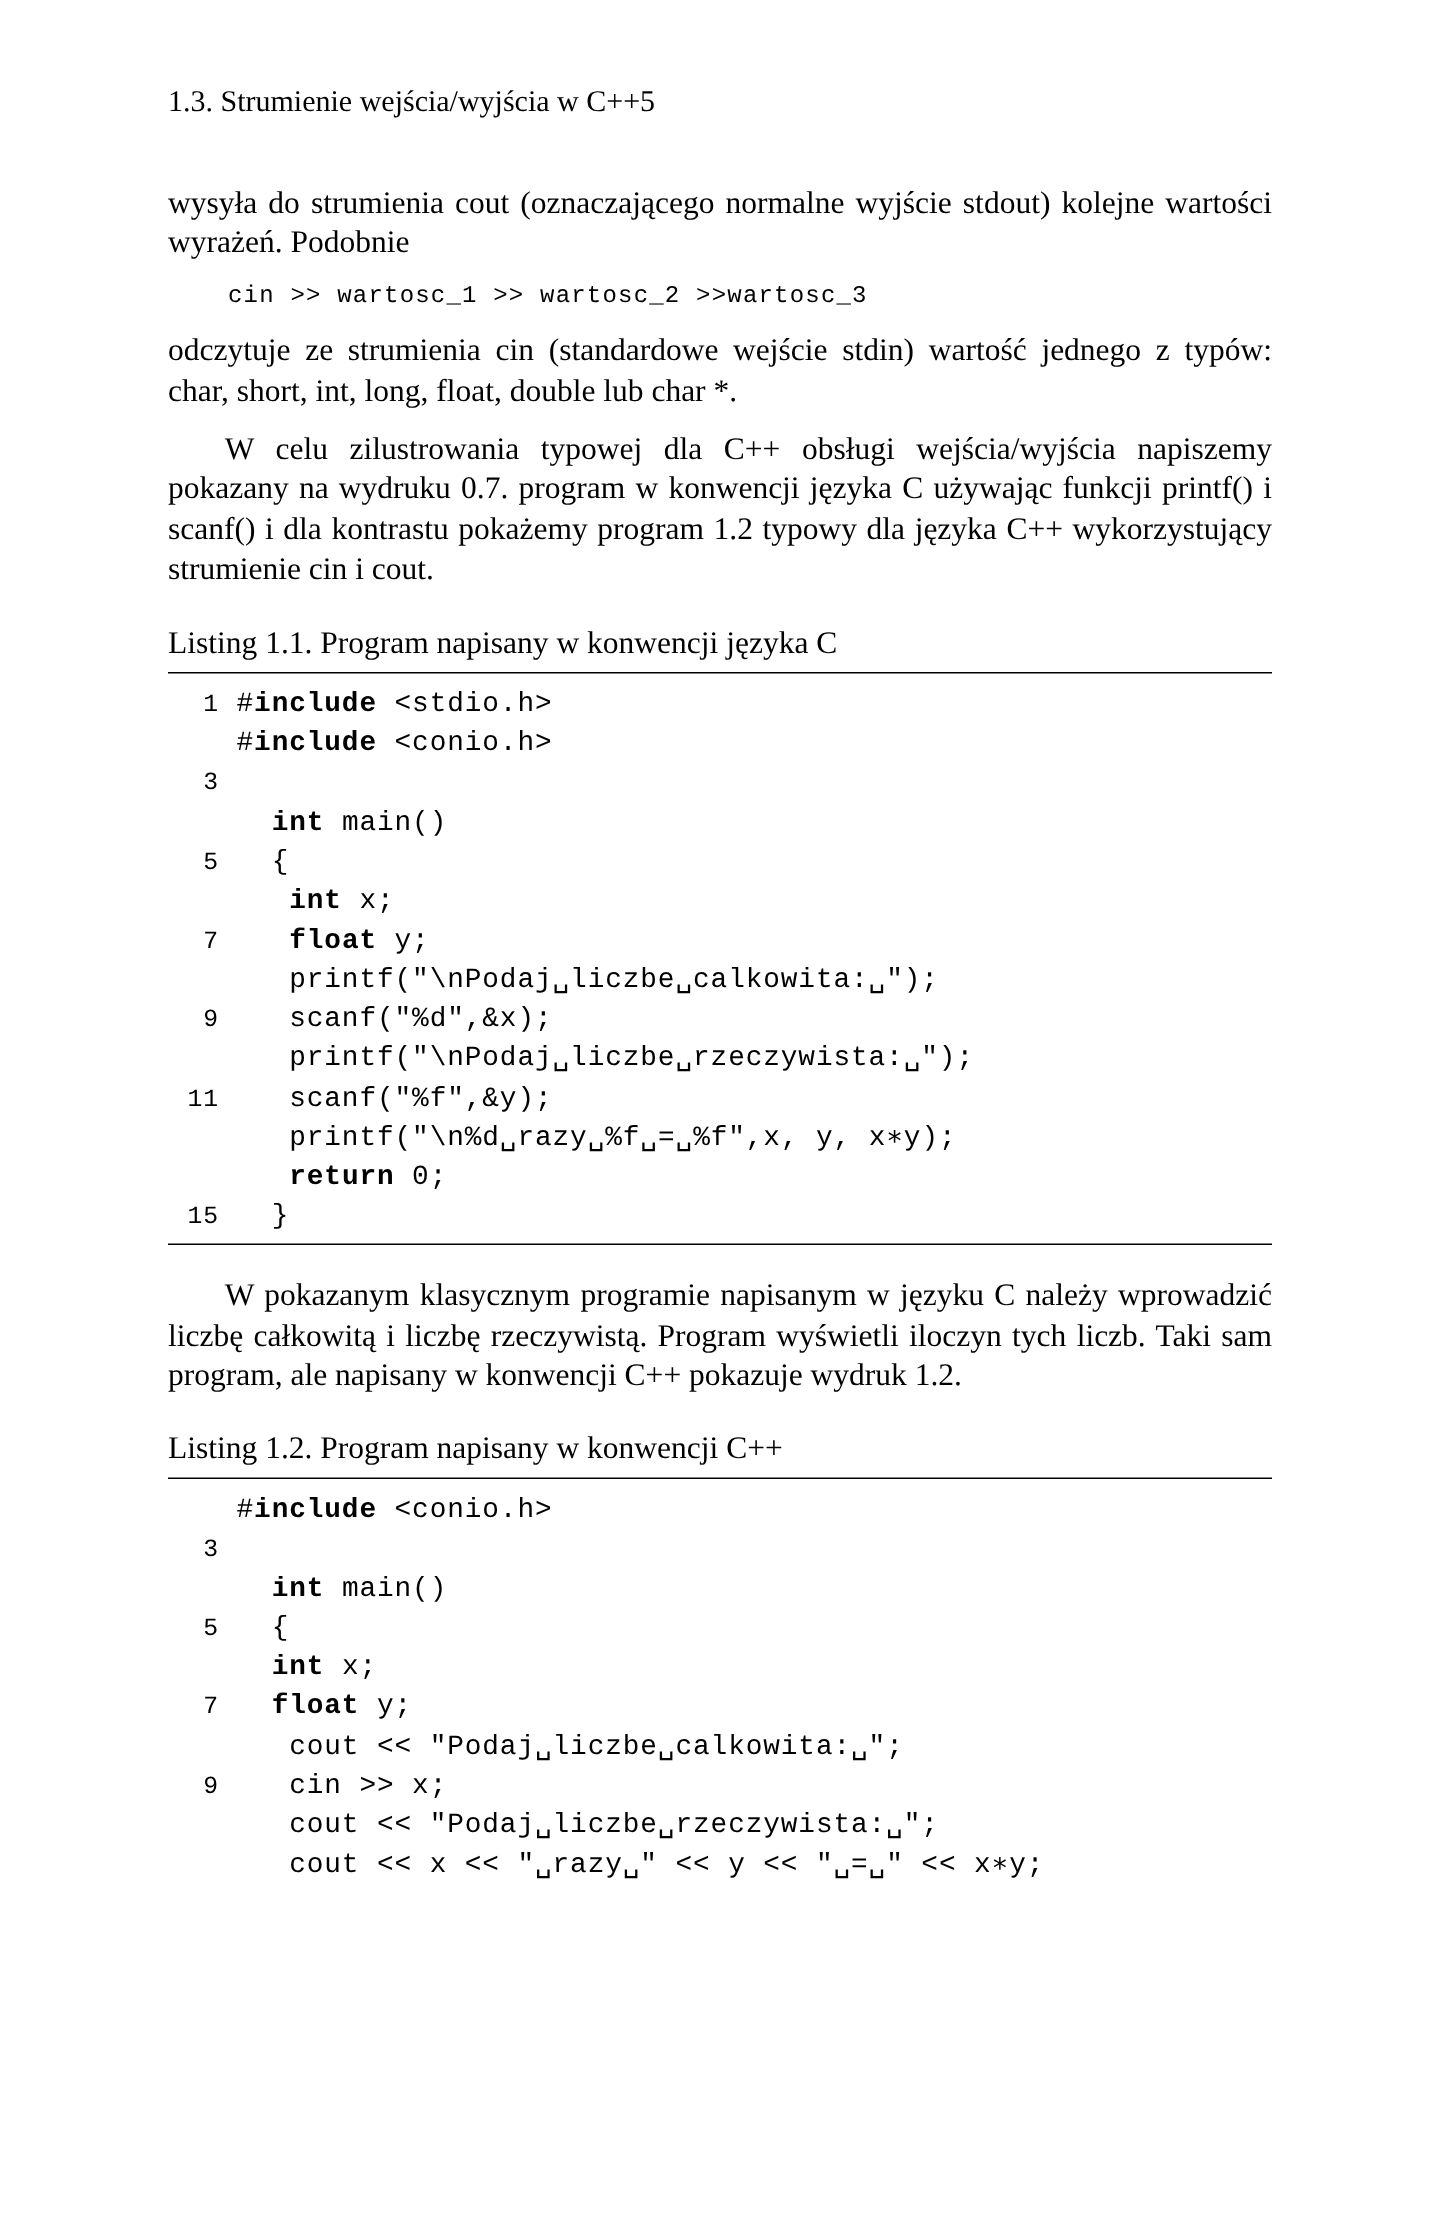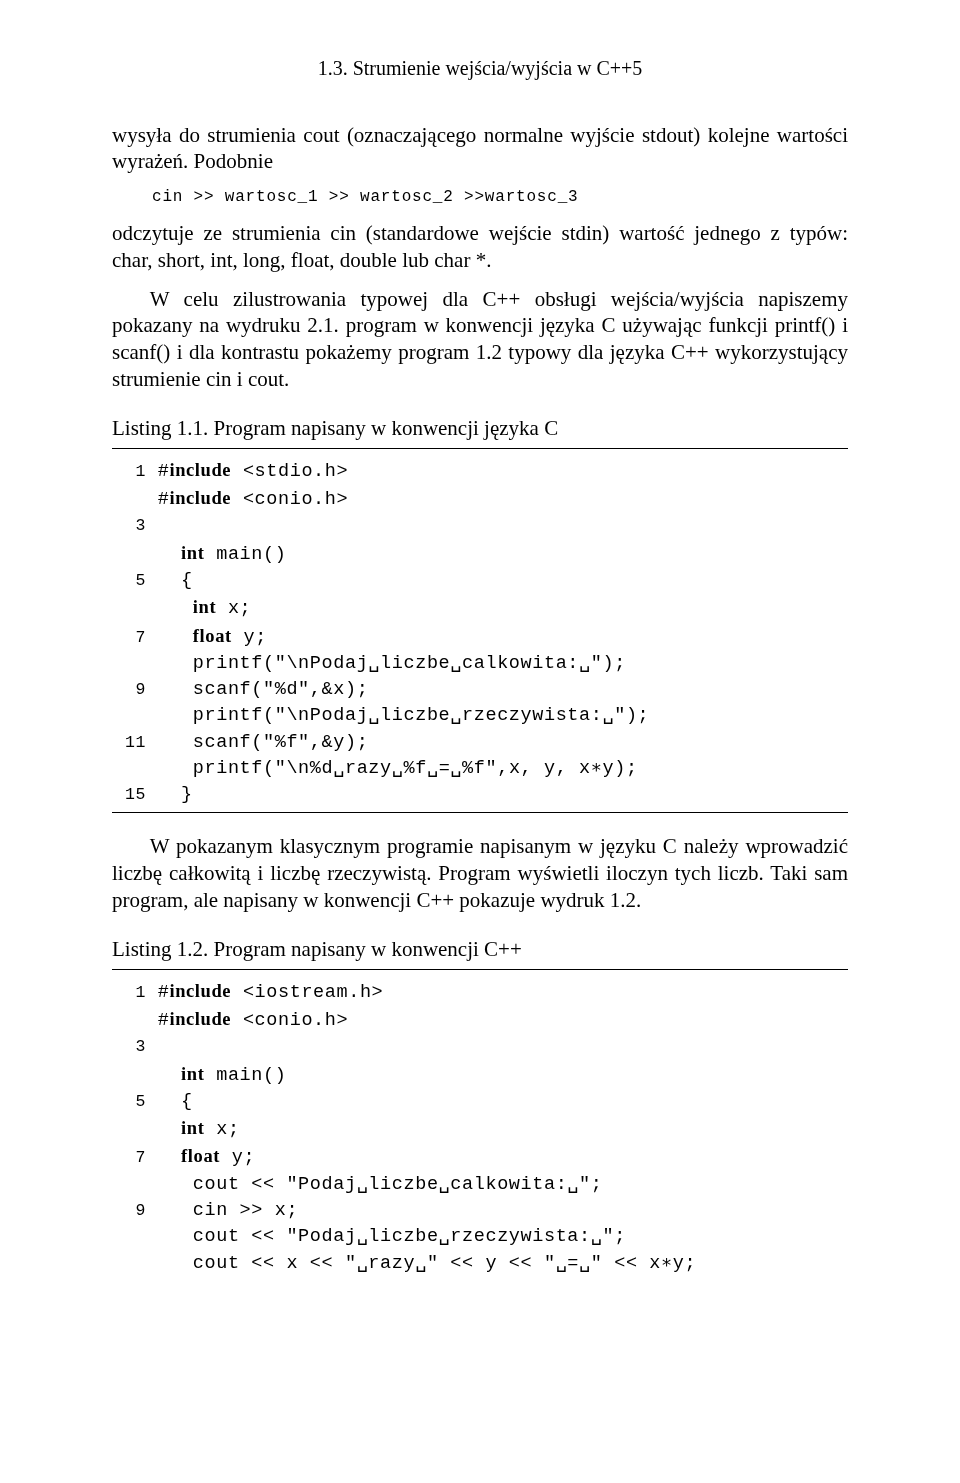--- a/index.html
+++ b/index.html
@@ -10,21 +10,21 @@
     background: #fff;
     font-family: "Times New Roman", "Nimbus Roman", serif;
     color: #000;
     font-size: 21px;
     line-height: 1.28;
     box-sizing: border-box;
     padding: 56px 112px 48px 112px;
   }
   .header-row {
     display: flex;
-    justify-content: center;
+    justify-content: flex-start;
     font-size: 20px;
     margin-bottom: 40px;
   }
   .para {
     text-align: justify;
     margin: 12px 0 8px 0;
   }
   .indent { text-indent: 1.8em; }
   .tt {
     font-family: "Courier New", monospace;
@@ -43,65 +43,65 @@
     letter-spacing: 0.6px;
     line-height: 1.42;
   }
   .code .ln {
     display: inline-block;
     width: 34px;
     text-align: right;
     color: #000;
     font-size: 16.5px;
   }
-  .code .kw { font-weight: bold; font-family: Liberation Serif, serif; }
+  .code .kw { font-weight: bold; }
   .code .row { display: block; white-space: pre; }
   .code .gap { visibility: hidden; }
 </style>
 </head>
 <body>
 
 <div class="header-row">
   <span>1.3. Strumienie wejścia/wyjścia w C++</span>
   <span>5</span>
 </div>
 
 <p class="para">wysyła do strumienia cout (oznaczającego normalne wyjście stdout) kolejne wartości wyrażeń. Podobnie</p>
 
 <span class="tt">cin &gt;&gt; wartosc_1 &gt;&gt; wartosc_2 &gt;&gt;wartosc_3</span>
 
 <p class="para">odczytuje ze strumienia cin (standardowe wejście stdin) wartość jednego z typów: char, short, int, long, float, double lub char *.</p>
 
-<p class="para indent">W celu zilustrowania typowej dla C++ obsługi wejścia/wyjścia napiszemy pokazany na wydruku 2.1. program w konwencji języka C używając funkcji printf() i scanf() i dla kontrastu pokażemy program 1.2 typowy dla języka C++ wykorzystujący strumienie cin i cout.</p>
+<p class="para indent">W celu zilustrowania typowej dla C++ obsługi wejścia/wyjścia napiszemy pokazany na wydruku 0.7. program w konwencji języka C używając funkcji printf() i scanf() i dla kontrastu pokażemy program 1.2 typowy dla języka C++ wykorzystujący strumienie cin i cout.</p>
 
 <p class="listing-caption">Listing 1.1. Program napisany w konwencji języka C</p>
 <hr class="hr">
 <div class="code" id="listing1">
     <span class="row"><span class="ln">1</span> #<span class="kw">include</span> &lt;stdio.h&gt;</span>
     <span class="row"><span class="ln gap">0</span> #<span class="kw">include</span> &lt;conio.h&gt;</span>
     <span class="row"><span class="ln">3</span> </span>
     <span class="row"><span class="ln gap">0</span>   <span class="kw">int</span> main()</span>
     <span class="row"><span class="ln">5</span>   {</span>
     <span class="row"><span class="ln gap">0</span>    <span class="kw">int</span> x;</span>
     <span class="row"><span class="ln">7</span>    <span class="kw">float</span> y;</span>
     <span class="row"><span class="ln gap">0</span>    printf("\nPodaj␣liczbe␣calkowita:␣");</span>
     <span class="row"><span class="ln">9</span>    scanf("%d",&amp;x);</span>
     <span class="row"><span class="ln gap">0</span>    printf("\nPodaj␣liczbe␣rzeczywista:␣");</span>
     <span class="row"><span class="ln">11</span>    scanf("%f",&amp;y);</span>
     <span class="row"><span class="ln gap">0</span>    printf("\n%d␣razy␣%f␣=␣%f",x, y, x∗y);</span>
+    <span class="row"><span class="ln gap">0</span>    <span class="kw">return</span> 0;</span>
     <span class="row"><span class="ln">15</span>   }</span>
   </div>
 <hr class="hr">
 
 <p class="para indent" style="margin-top:20px">W pokazanym klasycznym programie napisanym w języku C należy wprowadzić liczbę całkowitą i liczbę rzeczywistą. Program wyświetli iloczyn tych liczb. Taki sam program, ale napisany w konwencji C++ pokazuje wydruk 1.2.</p>
 
 <p class="listing-caption">Listing 1.2. Program napisany w konwencji C++</p>
 <hr class="hr">
 <div class="code" id="listing2">
-    <span class="row"><span class="ln">1</span> #<span class="kw">include</span> &lt;iostream.h&gt;</span>
     <span class="row"><span class="ln gap">0</span> #<span class="kw">include</span> &lt;conio.h&gt;</span>
     <span class="row"><span class="ln">3</span> </span>
     <span class="row"><span class="ln gap">0</span>   <span class="kw">int</span> main()</span>
     <span class="row"><span class="ln">5</span>   {</span>
     <span class="row"><span class="ln gap">0</span>   <span class="kw">int</span> x;</span>
     <span class="row"><span class="ln">7</span>   <span class="kw">float</span> y;</span>
     <span class="row"><span class="ln gap">0</span>    cout &lt;&lt; "Podaj␣liczbe␣calkowita:␣";</span>
     <span class="row"><span class="ln">9</span>    cin &gt;&gt; x;</span>
     <span class="row"><span class="ln gap">0</span>    cout &lt;&lt; "Podaj␣liczbe␣rzeczywista:␣";</span>
     <span class="row"><span class="ln gap">0</span>    cout &lt;&lt; x &lt;&lt; "␣razy␣" &lt;&lt; y &lt;&lt; "␣=␣" &lt;&lt; x∗y;</span>

